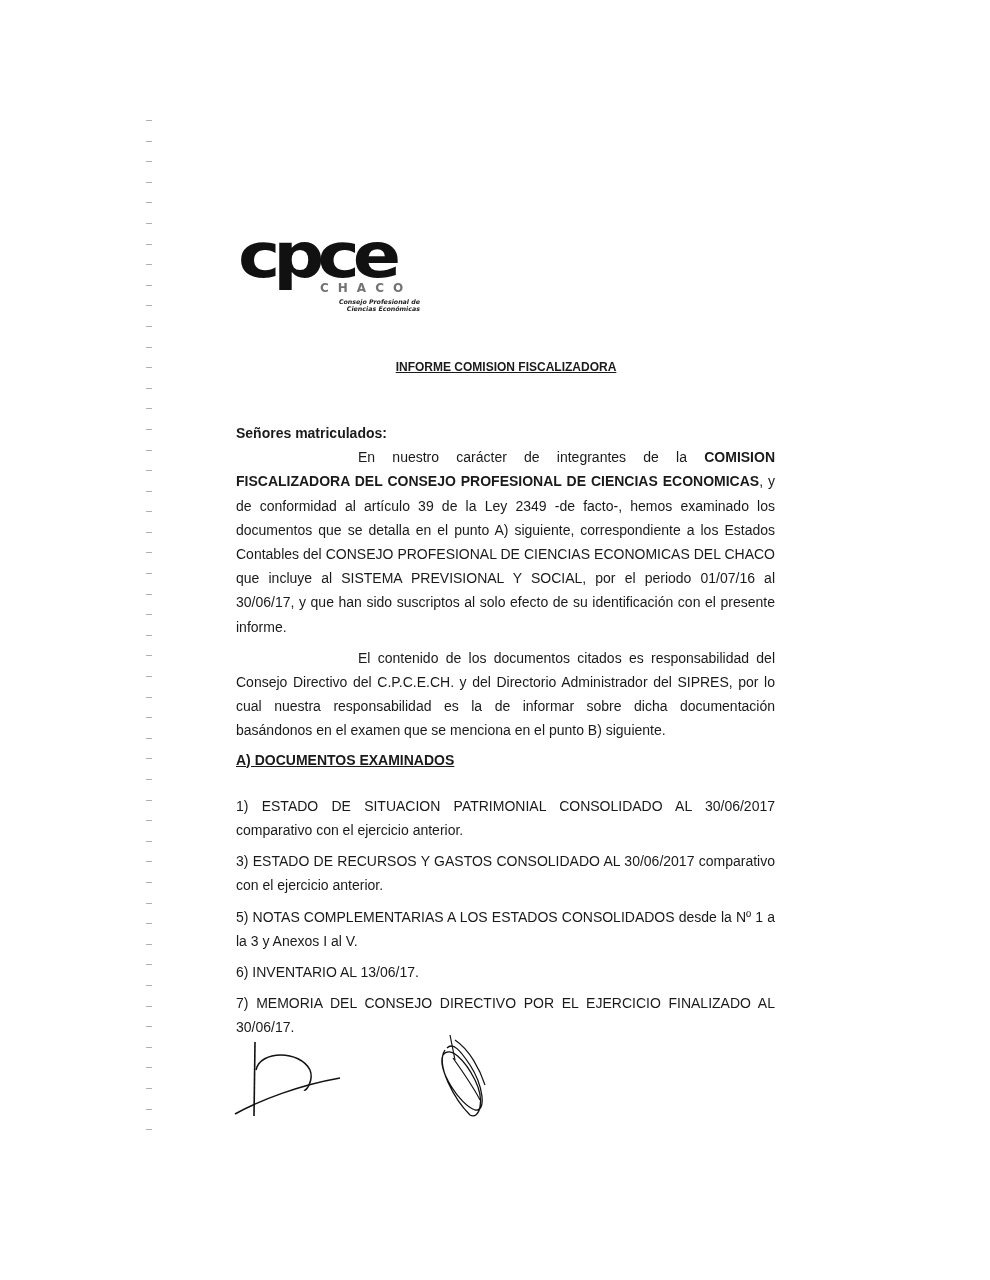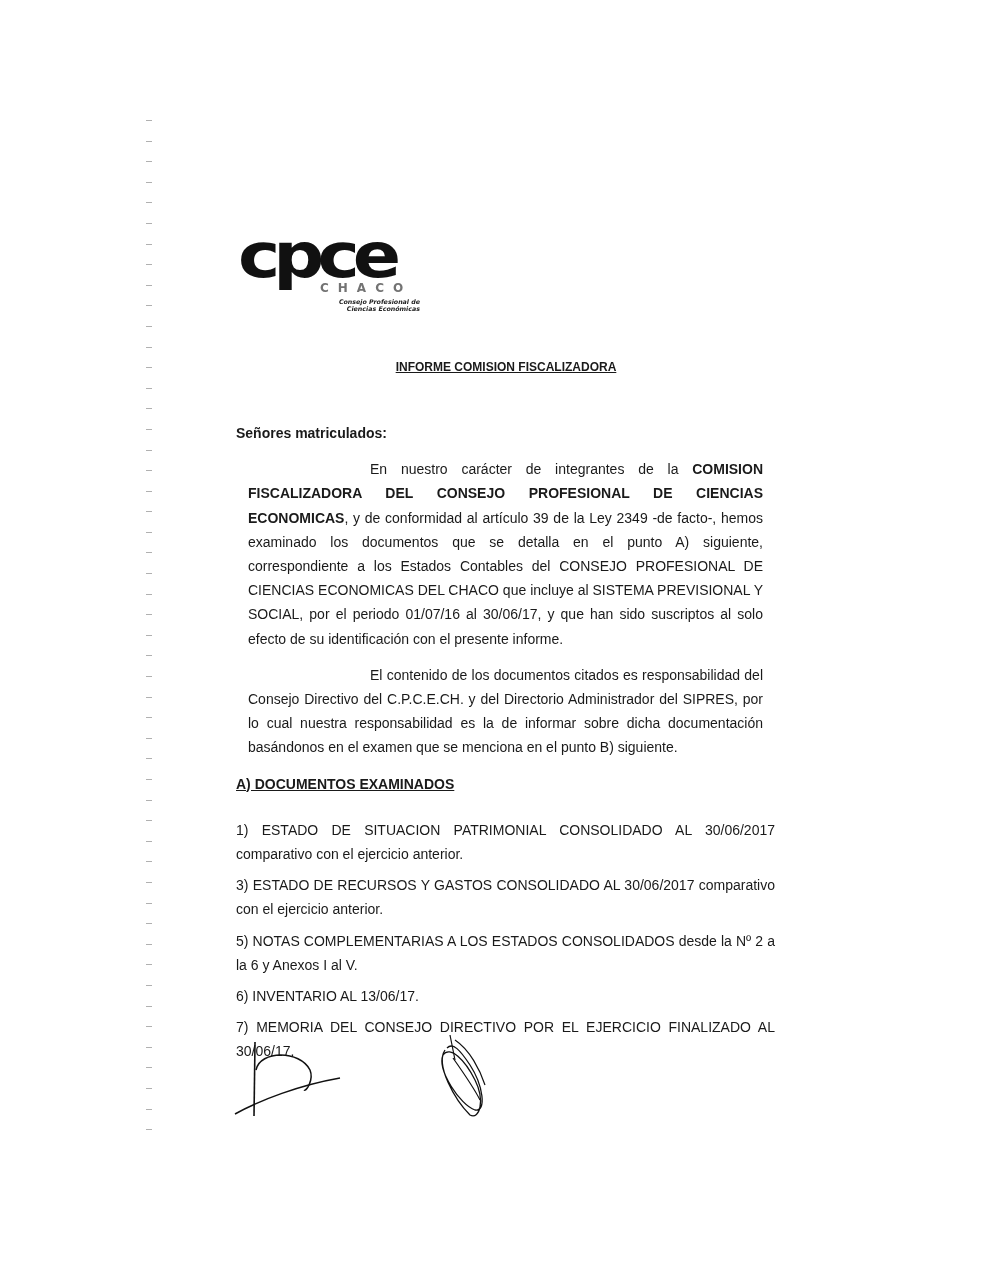--- a/index.html
+++ b/index.html
@@ -31,21 +31,21 @@
     }
     .title {
       position: absolute; left: 0; width: 1012px; top: 360px; text-align: center;
       font-size: 12px; font-weight: bold; text-decoration: underline;
     }
     .content {
       position: absolute; left: 236px; top: 421px; width: 539px;
       font-size: 14px; line-height: 24.2px;
     }
     .salutation { font-weight: bold; margin: 0; }
-    .para { margin: 12px; text-align: justify; }
+    .para { margin: 0; text-align: justify; }
     .para.indent { text-indent: 122px; }
     .para + .para { margin-top: 7px; }
     .section-heading {
       font-weight: bold; text-decoration: underline; margin: 5px 0 22px 0;
     }
     .doc-item { margin: 0 0 7px 0; text-align: justify; }
     .doc-item.single { margin-bottom: 7px; }
     .signature { position: absolute; }
     .sig-left { left: 230px; top: 1040px; width: 120px; height: 80px; }
     .sig-right { left: 425px; top: 1030px; width: 80px; height: 90px; }
@@ -118,21 +118,21 @@
 <div class="title">INFORME COMISION FISCALIZADORA</div>
 
 <div class="content">
   <p class="salutation">Señores matriculados:</p>
   <p class="para indent"><span>En nuestro carácter de integrantes de la </span><b>COMISION FISCALIZADORA DEL CONSEJO PROFESIONAL DE CIENCIAS ECONOMICAS</b><span>, y de conformidad al artículo 39 de la Ley 2349 -de facto-, hemos examinado los documentos que se detalla en el punto A) siguiente, correspondiente a los Estados Contables del CONSEJO PROFESIONAL DE CIENCIAS ECONOMICAS DEL CHACO que incluye al SISTEMA PREVISIONAL Y SOCIAL,  por el periodo 01/07/16 al 30/06/17, y que han sido suscriptos al solo efecto de su identificación con el presente informe.</span></p>
   <p class="para indent">El contenido de los documentos citados es responsabilidad del Consejo Directivo del C.P.C.E.CH. y del Directorio Administrador del SIPRES, por lo cual nuestra responsabilidad es la de informar sobre dicha documentación basándonos en el examen que se menciona en el punto B) siguiente.</p>
   <div class="section-heading">A) DOCUMENTOS EXAMINADOS</div>
   <div>
     <p class="doc-item">1) ESTADO DE SITUACION PATRIMONIAL CONSOLIDADO AL 30/06/2017 comparativo con el ejercicio anterior.</p>
     <p class="doc-item">3) ESTADO DE RECURSOS Y GASTOS CONSOLIDADO AL 30/06/2017 comparativo con el ejercicio anterior.</p>
-    <p class="doc-item single">5) NOTAS COMPLEMENTARIAS A LOS ESTADOS CONSOLIDADOS desde la Nº 2 a la 6  y Anexos I al V.</p>
+    <p class="doc-item single">5) NOTAS COMPLEMENTARIAS A LOS ESTADOS CONSOLIDADOS desde la Nº 1 a la 3  y Anexos I al V.</p>
     <p class="doc-item single">6) INVENTARIO AL 13/06/17.</p>
     <p class="doc-item single">7) MEMORIA DEL CONSEJO DIRECTIVO POR EL EJERCICIO FINALIZADO AL 30/06/17.</p>
   </div>
 </div>
 
 <svg class="signature sig-left" viewBox="0 0 120 80">
   <path d="M25 2 L24 76" stroke="#111" stroke-width="1.6" fill="none"></path>
   <path d="M26 30 C30 10 70 10 80 30 C84 40 76 52 74 50" stroke="#111" stroke-width="1.5" fill="none"></path>
   <path d="M5 74 C30 60 70 45 110 38" stroke="#111" stroke-width="1.5" fill="none"></path>
 </svg>

